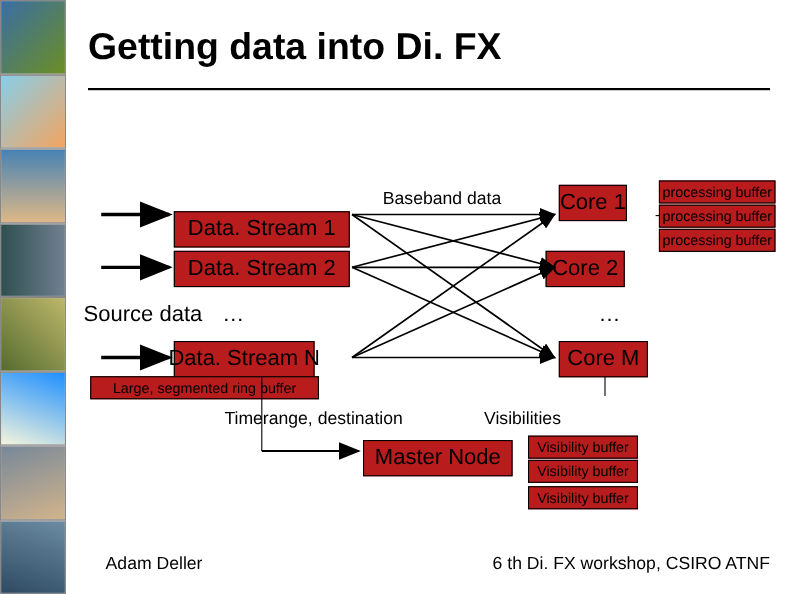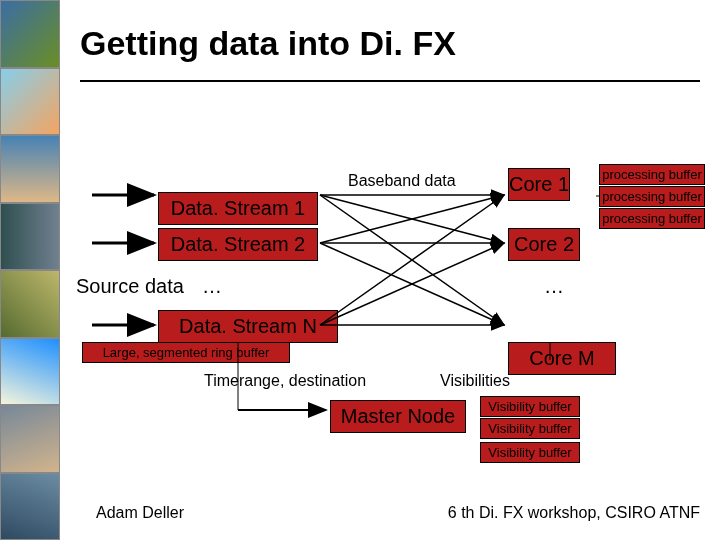--- a/index.html
+++ b/index.html
@@ -42,28 +42,28 @@
   </div>
 
   <div class="title">Getting data into Di. FX</div>
   <div class="rule"></div>
 
   <div class="source-label" style="left:76px; top:275px;">Source data</div>
   <div class="ellipsis" style="left:202px; top:275px;">…</div>
 
   <div class="box" style="left:158px; top:180px; width:160px;margin-top:12px;">Data. Stream 1</div>
   <div class="box" style="left:158px; top:228px; width:160px;text-align:right;">Data. Stream 2</div>
-  <div class="box" style="left:158px; top:310px; width:180px;">Data. Stream N</div>
+  <div class="box" style="left:158px; top:310px; width:128px;">Data. Stream N</div>
 
   <div class="baseband-label" style="left:348px; top:172px;">Baseband data</div>
 
   <div class="box" style="left:508px; top:168px; width:62px;">Core 1</div>
-  <div class="box" style="left:508px; top:228px; width:72px;">Core 2</div>
+  <div class="box" style="left:496px; top:228px; width:72px;">Core 2</div>
   <div class="ellipsis" style="left:544px; top:275px;">…</div>
-  <div class="box" style="left:508px; top:310px; width:108px;margin-top:32px;">Core M</div>
+  <div class="box" style="left:508px; top:310px; width:81px;">Core M</div>
 
   <div class="box small-box" style="left:599px; top:164px; width:106px;">processing buffer</div>
   <div class="box small-box" style="left:599px; top:186px; width:106px;">processing buffer</div>
   <div class="box small-box" style="left:599px; top:208px; width:106px;">processing buffer</div>
 
   <div class="box small-box" style="left:82px; top:342px; width:208px;">Large, segmented ring buffer</div>
 
   <div class="baseband-label" style="left:204px; top:372px;">Timerange, destination</div>
   <div class="baseband-label" style="left:440px; top:372px;">Visibilities</div>
 

